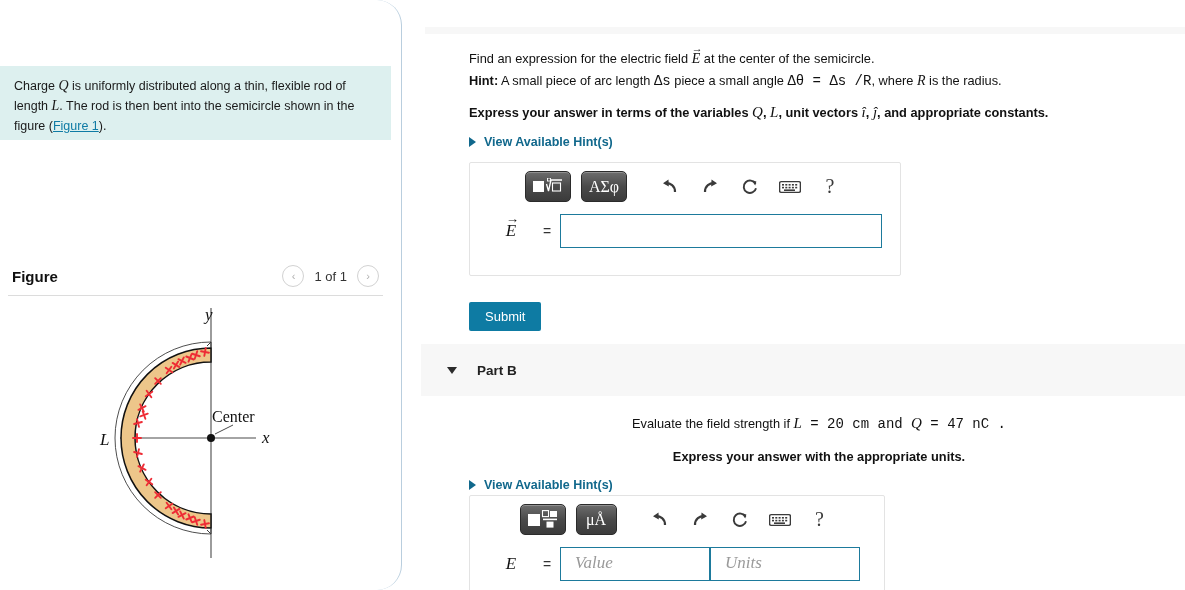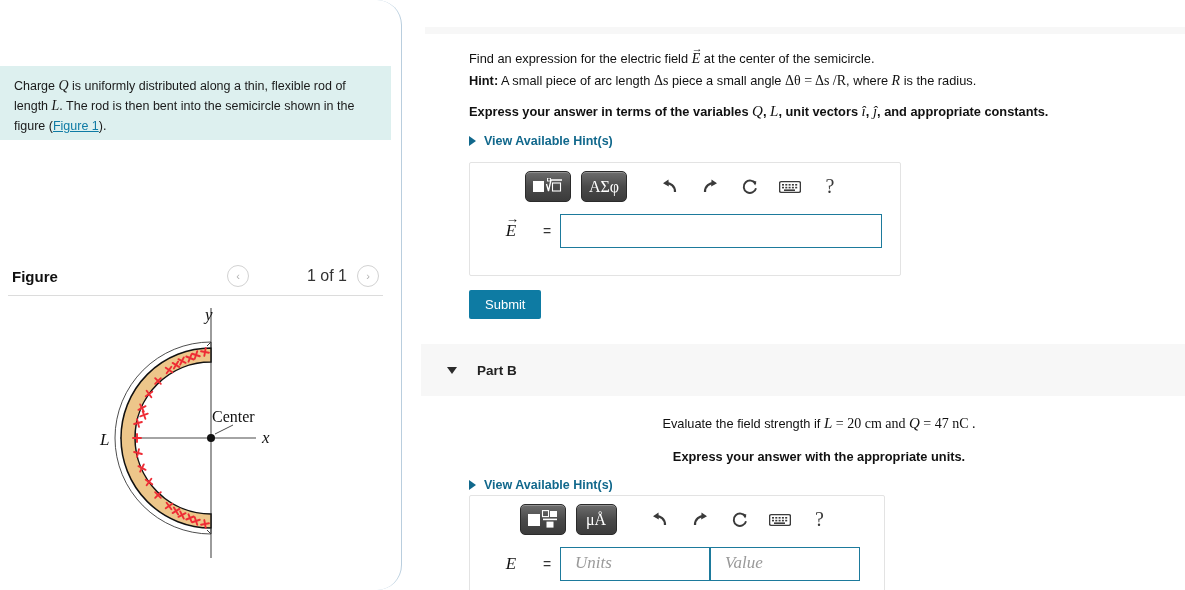--- a/index.html
+++ b/index.html
@@ -35,36 +35,36 @@
   .figure-title { font-size: 15px; font-weight: bold; color: #111; }
   .figure-nav {
     margin-left: auto; display: flex; align-items: center; gap: 10px;
   }
   .nav-circle {
     width: 22px; height: 22px; border-radius: 50%;
     border: 1px solid #d2d2d2; color: #b0b0b0;
     display: flex; align-items: center; justify-content: center;
     font-size: 11px; cursor: pointer; background:#fff;
   }
-  .nav-count { font-size: 16px; color: #333; margin-left: 48px; }
+  .nav-count { font-size: 13px; color: #333; }
   .figure-rule {
     position: absolute; left: 8px; top: 295px; width: 375px; height: 1px; background: #dcdcdc;
   }
   .figure-canvas { position: absolute; left: 0; top: 300px; width: 391px; height: 270px; }
 
   
   .main-panel { position: absolute; left: 403px; top: 0; width: 782px; height: 422px; background:#fff;padding-left:20px; }
   .collapsed-bar {
     position: absolute; left: 22px; top: 27px; width: 760px; height: 7px; background: #f7f7f7;
   }
   .q-block { position: absolute; left: 66px; top: 48px; width: 700px; }
   .q-line { font-size: 12.8px; color: #111; line-height: 1.5; margin-bottom: 1px; }
   .q-line b { font-weight: bold; }
   .mi { font-family: "Liberation Serif", serif; font-style: italic; }
-  .mi-up { font-family: Liberation Serif, serif; font-style: normal; }
+  .mi-up { font-family: Liberation Mono, monospace; font-style: normal; }
   .q-express { font-size: 12.8px; font-weight: bold; color: #111; margin-top: 12px; }
 
   .hints-link {
     display: flex; align-items: center; gap: 8px;
     color: #11688c; font-weight: bold; font-size: 12.5px; cursor: pointer;
   }
   .hints-arrow {
     width: 0; height: 0; border-left: 7px solid #11688c;
     border-top: 5px solid transparent; border-bottom: 5px solid transparent;
   }
@@ -103,21 +103,21 @@
   }
   .ans-input.val { border-right: 1px solid #1d7a9c; }
   .ph {
     font-family: "Liberation Serif", serif; font-style: italic;
     font-size: 17px; color: #9a9a9a; padding: 5px 0 0 14px;
   }
 
   .submit-btn {
     position: absolute; background: #0e7ba3; color: #fff; border: none;
     font-size: 13px; font-family: "Liberation Sans", sans-serif;
-    padding: 7px 16px; border-radius: 2px; cursor: pointer;
+    padding: 7px 16px; border-radius: 2px; cursor: pointer; margin-top: 12px;
   }
 
   .part-header {
     position: absolute; left: 421px; top: 344px; width: 764px; height: 52px;
     background: #f7f7f7; display: flex; align-items: center; padding-left: 26px;
   }
   .part-caret {
     width: 0; height: 0; border-top: 7px solid #2b2b2b;
     border-left: 5.5px solid transparent; border-right: 5.5px solid transparent;
     margin-right: 20px; cursor: pointer;
@@ -413,23 +413,23 @@
               <rect x="16.2" y="6.8" width="2" height="1.6"></rect>
               <rect x="5" y="9.4" width="11" height="1.6"></rect>
             </g>
           </svg>
         </div>
         <div class="tb-icon help">?</div>
       </div>
       <div class="ans-row" style="padding-bottom:0">
         <div class="ans-sym">E</div>
         <div class="ans-eq">=</div>
+        <div class="ans-input val" style="flex:0 0 150px;">
+          <div class="ph">Value</div>
+        </div>
         <div class="ans-input" style="flex:0 0 150px;">
           <div class="ph">Units</div>
         </div>
-        <div class="ans-input val" style="flex:0 0 150px;">
-          <div class="ph">Value</div>
-        </div>
       </div>
     </div>
 
   </div>
 </div>
 
 </body></html>

